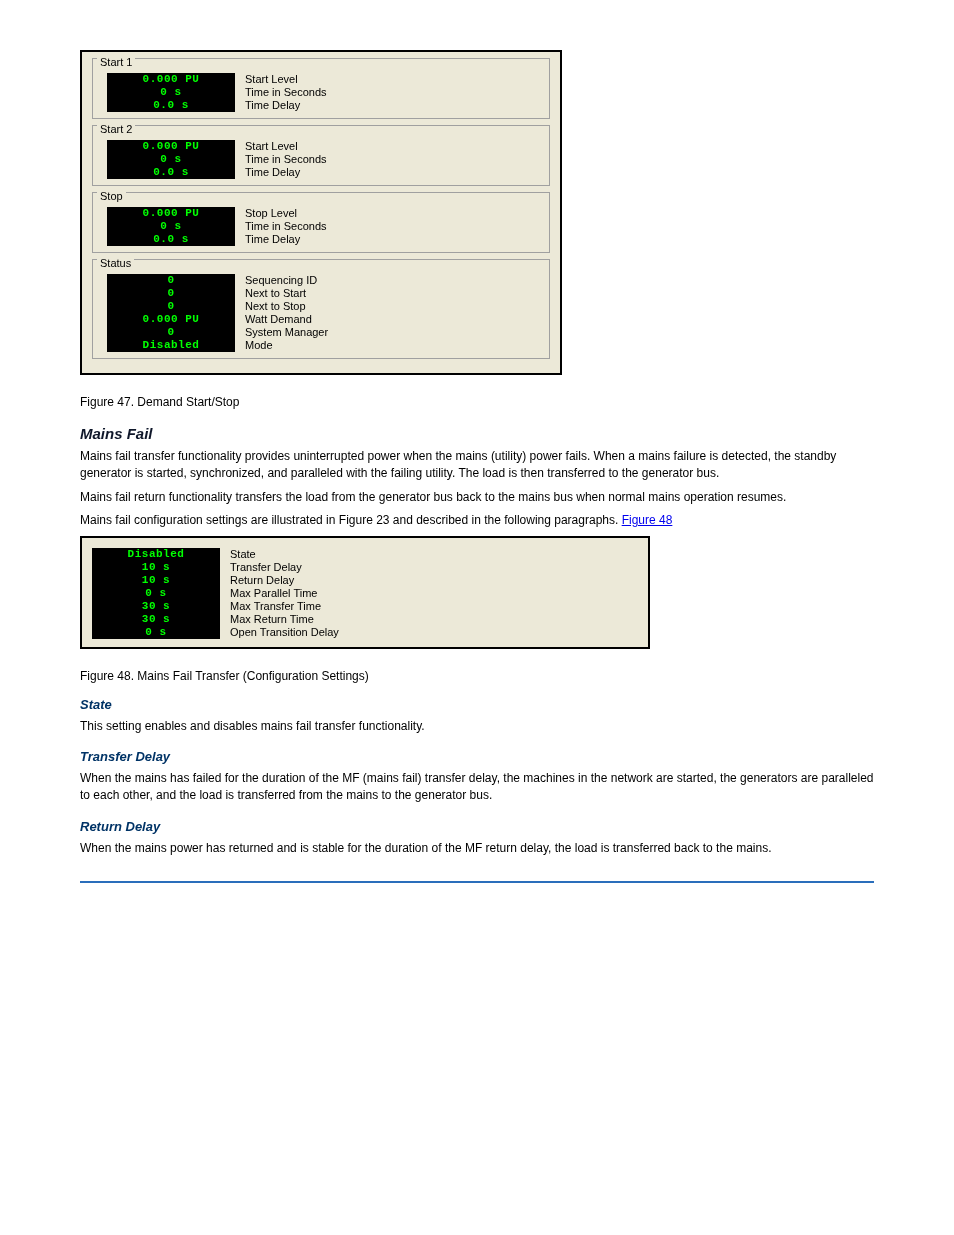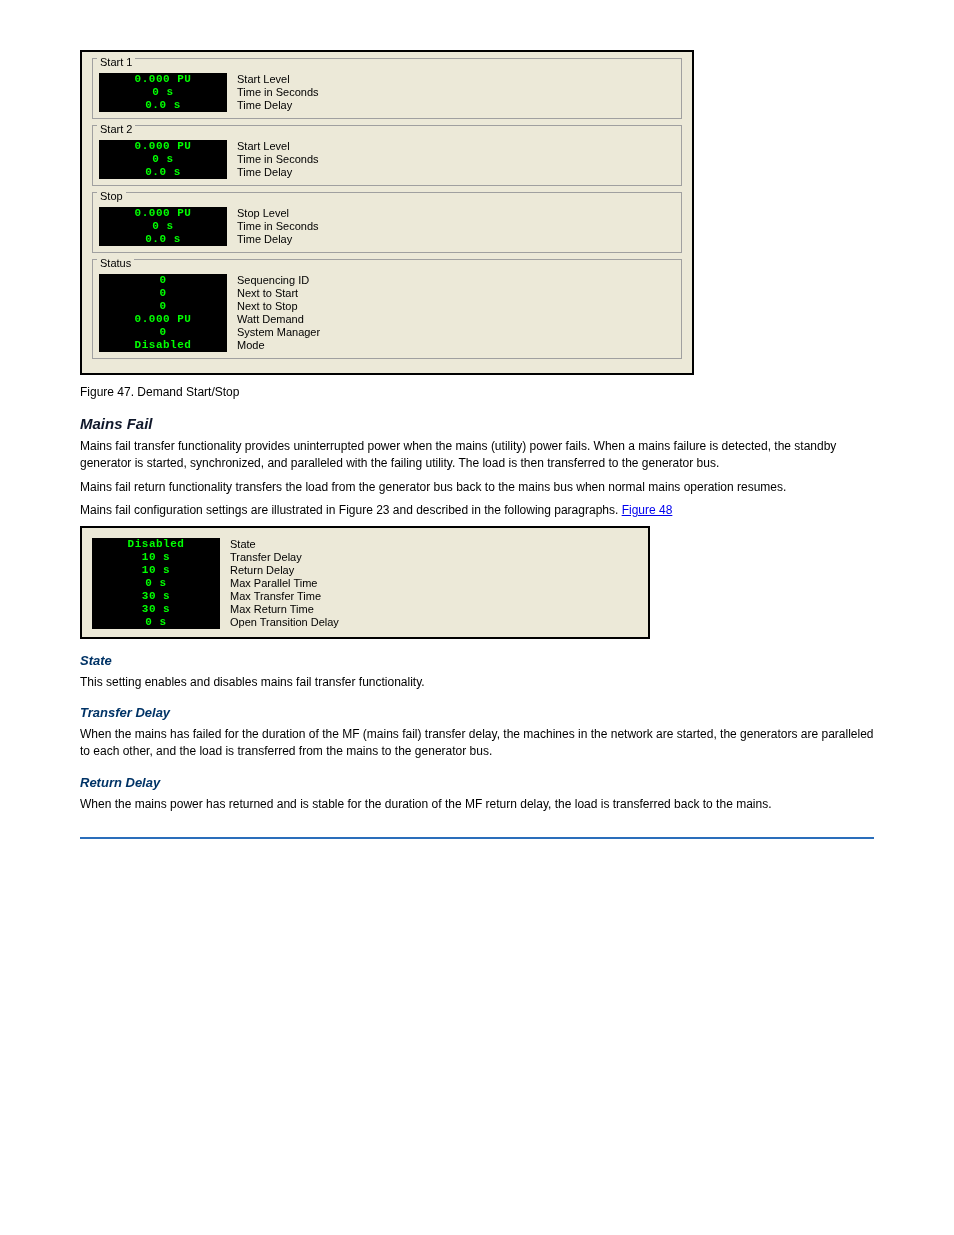--- a/index.html
+++ b/index.html
@@ -10,41 +10,42 @@
     margin: 0 auto;
     color: #000;
   }
   .page {
     padding: 50px 80px 30px 80px;
   }
   .panel-wrap {
     border: 2px solid #000;
     background: #ece9d8;
     padding: 6px 10px 8px 10px;
-    width: 614px;
+    width: 482px;
     margin-bottom: 10px;
   }
   .groupbox {
     border: 1px solid #a0a0a0;
     padding: 4px 6px 6px 6px;
     margin-bottom: 6px;
     position: relative;
   }
   .groupbox-title {
     position: relative;
     top: -11px;
     left: -2px;
     background: #ece9d8;
     padding: 0 3px;
     font-size: 11px;
     color: #000;
     display: inline-block;
   }
   .groupbox-body {
     margin-top: -8px;
+    margin-left: 8px;
   }
   .row {
     display: flex;
     align-items: center;
     font-size: 11px;
     line-height: 13px;
     margin: 0;
   }
   .val-display {
     width: 128px;
@@ -57,21 +58,21 @@
     letter-spacing: 0.5px;
     padding: 0 4px;
   }
   .row-label {
     padding-left: 10px;
     color: #000;
     white-space: nowrap;
   }
   .caption {
     font-size: 12px;
-    margin: 10px 0 8px 0;
+    margin: 20px 0 8px 0;
   }
   .section-h {
     font-size: 15px;
     font-weight: bold;
     font-style: italic;
     color: #0f172a;
     margin: 16px 0 6px 0;
   }
   .sub-h {
     font-size: 13px;
@@ -218,20 +219,21 @@
       <div class="row">
         <div class="val-display">30 s</div>
         <div class="row-label">Max Return Time</div>
       </div>
       <div class="row">
         <div class="val-display">0 s</div>
         <div class="row-label">Open Transition Delay</div>
       </div>
     </div>
 
+  <p class="caption">Figure 48. Mains Fail Transfer (Configuration Settings)</p>
 
   <h4 class="sub-h">State</h4>
   <p class="bodytext">This setting enables and disables mains fail transfer functionality.</p>
 
   <h4 class="sub-h">Transfer Delay</h4>
   <p class="bodytext">When the mains has failed for the duration of the MF (mains fail) transfer delay, the machines in the network are started, the generators are paralleled to each other, and the load is transferred from the mains to the generator bus.</p>
 
   <h4 class="sub-h">Return Delay</h4>
   <p class="bodytext">When the mains power has returned and is stable for the duration of the MF return delay, the load is transferred back to the mains.</p>
 

